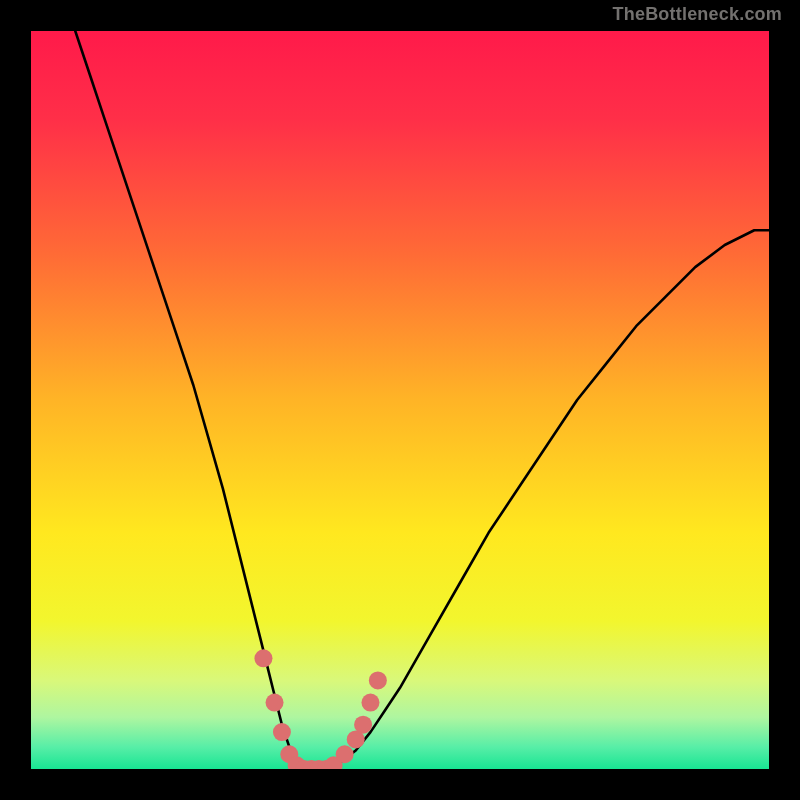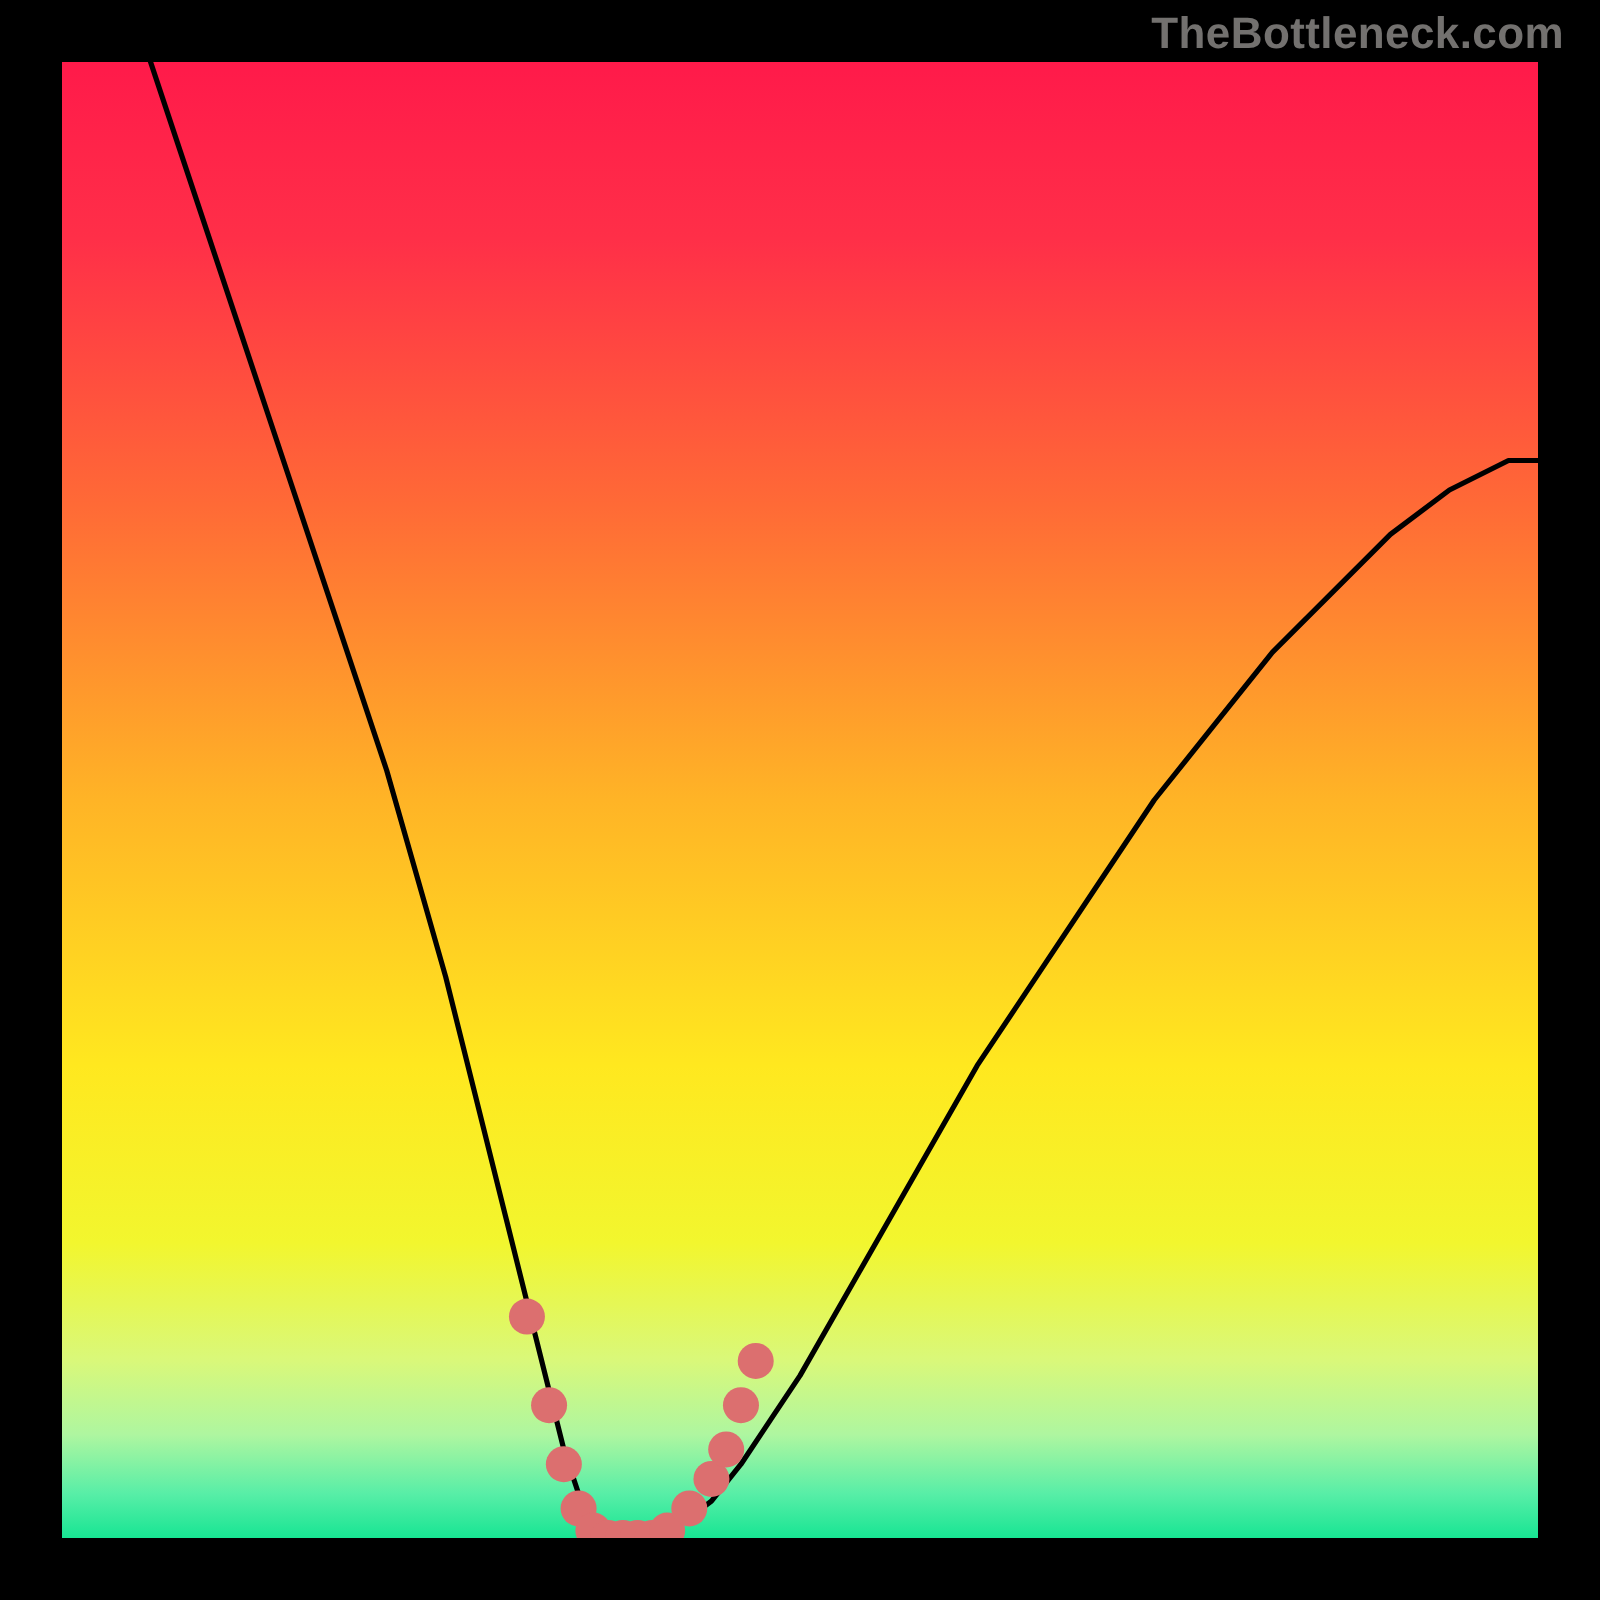--- a/index.html
+++ b/index.html
@@ -1,16 +1,16 @@
 <!DOCTYPE html>
 <html><head>
 <meta charset="utf-8">
 <style>
 html,body{margin:0;padding:0;width:800px;height:800px;background:#000;overflow:hidden}
-.attribution{position:absolute;top:4px;right:18px;font-family:Arial,Helvetica,sans-serif;font-size:22px;font-weight:600;color:#73716f;letter-spacing:0.2px}
+.attribution{position:absolute;top:4px;right:18px;font-family:Arial,Helvetica,sans-serif;font-size:18px;font-weight:600;color:#73716f;letter-spacing:0.2px}
 .plot{position:absolute;left:31px;top:31px;width:738px;height:738px}
 .plot svg{width:738px;height:738px;display:block}
 </style>
 </head>
 <body>
 
 <div class="attribution">TheBottleneck.com</div>
 
 <div class="plot">
 <svg viewBox="0 0 738 738">

